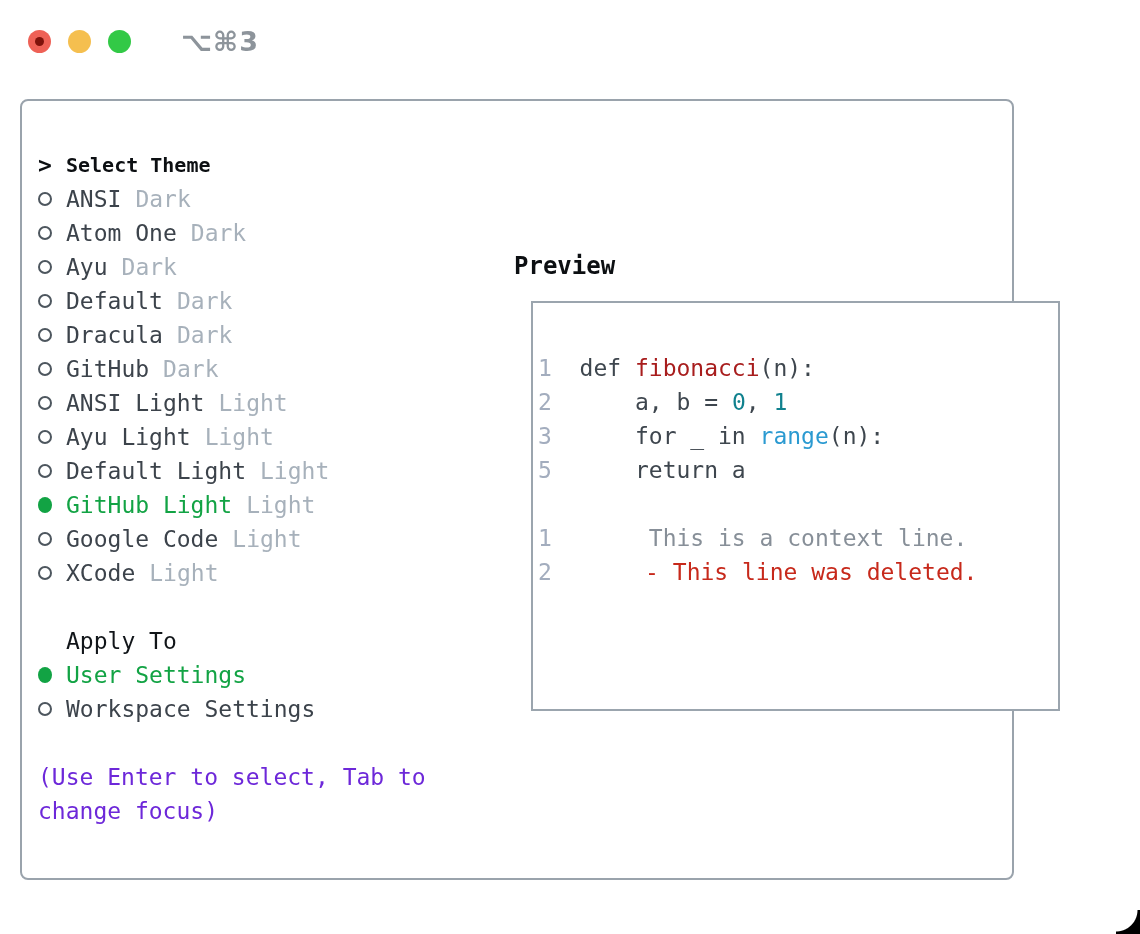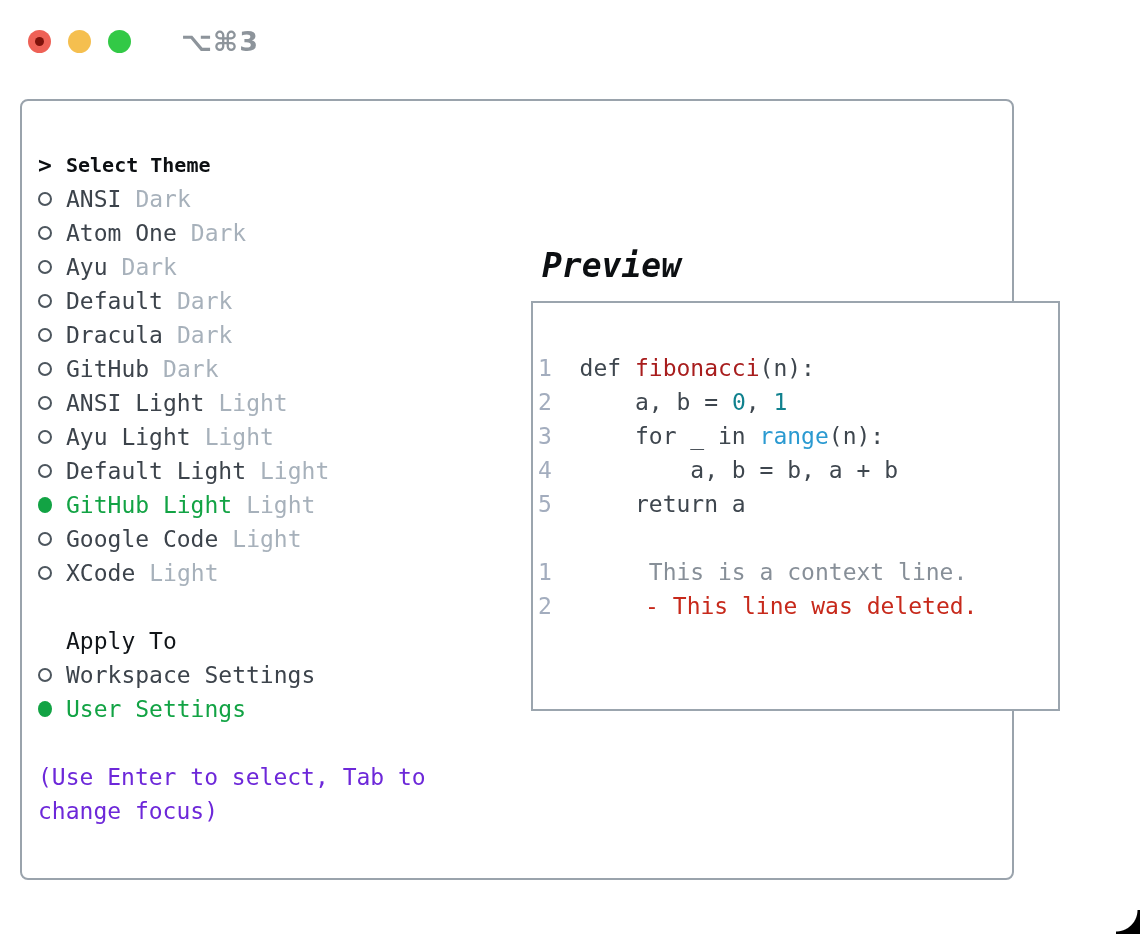--- a/index.html
+++ b/index.html
@@ -33,22 +33,22 @@
   .tname { color:#3c434b; }
   .tname.sel { color:#12a344; }
   .tvariant { color:#a7b1bb; margin-left:14px; }
   .spacer { height:34px; }
   .subhead { color:#111519; }
   .opt-label { color:#3c434b; }
   .opt-label.sel { color:#12a344; }
   .hint { color:#6d28d9; height:34px; line-height:34px; white-space:pre; }
 
   
-  .preview-title { position:absolute; left:520px; top:148px; height:34px; line-height:34px;
-    font-size:33px; font-weight:bold; color:#0c0f12;font-style:italic; }
+  .preview-title { position:absolute; left:492px; top:148px; height:34px; line-height:34px;
+    font-size:24px; font-weight:bold; color:#0c0f12; }
   .preview-box { position:absolute; left:509px; top:200px; width:529px; height:410px;
     border:2px solid #9ba5ae; background:#fff; padding:48px 0 0 5px; }
   .codeline { height:34px; line-height:34px; font-size:23px; white-space:pre; }
   .ln { color:#a3adbe; }
   .tok-plain { color:#3e464e; }
   .tok-function { color:#a81d1d; }
   .tok-number { color:#10818e; }
   .tok-builtin { color:#2b9ad1; }
   .diff-context { color:#878f98; }
   .diff-deleted { color:#c7291b;margin-left:24px; }
@@ -92,39 +92,38 @@
         <div class="row"><span class="slot"><span class="radio"></span></span><span class="tname">XCode</span><span class="tvariant">Light</span></div>
       </div>
 
     <div class="spacer"></div>
 
     <div class="row">
       <span class="slot"></span>
       <span class="subhead">Apply To</span>
     </div>
     <div>
+        <div class="row"><span class="slot"><span class="radio sel"></span></span><span class="opt-label sel">User Settings</span></div>
         <div class="row"><span class="slot"><span class="radio"></span></span><span class="opt-label">Workspace Settings</span></div>
-        <div class="row"><span class="slot"><span class="radio sel"></span></span><span class="opt-label sel">User Settings</span></div>
       </div>
 
     <div class="spacer"></div>
 
     <div>
         <div class="hint">(Use Enter to select, Tab to</div>
         <div class="hint">change focus)</div>
       </div>
   </div>
 
   <div class="preview-title">Preview</div>
   <div class="preview-box">
     <div>
         <div class="codeline"><span class="ln">1  </span><span class="tok-plain">def </span><span class="tok-function">fibonacci</span><span class="tok-plain">(n):</span></div>
         <div class="codeline"><span class="ln">2  </span><span class="tok-plain">    a, b = </span><span class="tok-number">0</span><span class="tok-plain">, </span><span class="tok-number">1</span></div>
         <div class="codeline"><span class="ln">3  </span><span class="tok-plain">    for _ in </span><span class="tok-builtin">range</span><span class="tok-plain">(n):</span></div>
-        <div class="codeline"><span class="ln">4  </span><span class="tok-plain">        a, b = b, a + b</span></div>
         <div class="codeline"><span class="ln">5  </span><span class="tok-plain">    return a</span></div>
       </div>
     <div class="codeline"> </div>
     <div>
         <div class="codeline"><span class="ln">1     </span><span class="diff-context">  This is a context line.</span></div>
         <div class="codeline"><span class="ln">2     </span><span class="diff-deleted">- This line was deleted.</span></div>
       </div>
   </div>
 </div>
 

